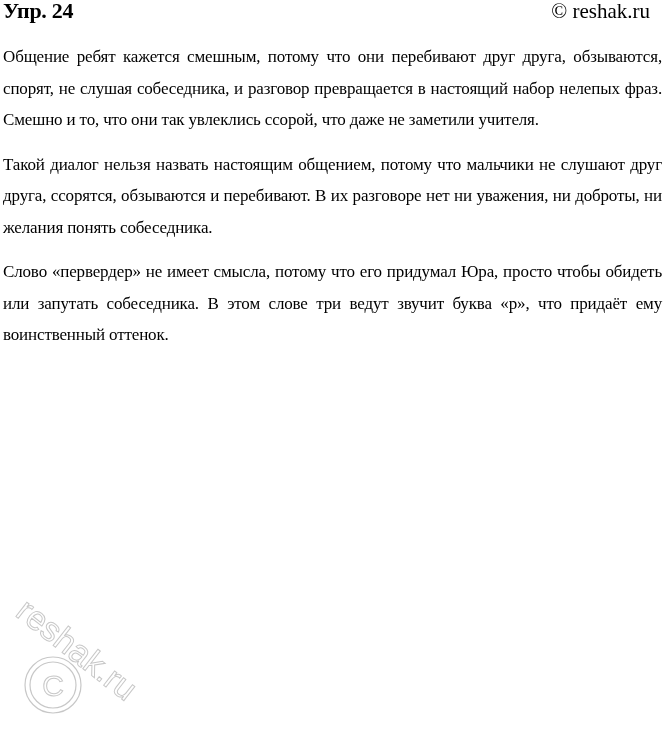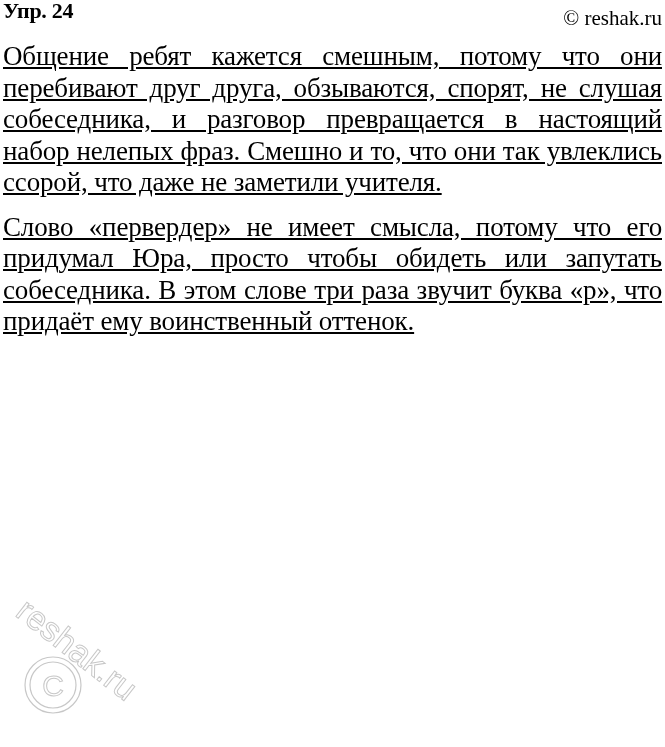--- a/index.html
+++ b/index.html
@@ -25,38 +25,36 @@
     .ex-title {
       position: absolute;
       left: 3px;
       top: -2px;
       font-size: 22px;
       font-weight: bold;
       letter-spacing: -0.3px;
     }
     .copyright {
       position: absolute;
-      right: 3px;
+      right: 15px;
       top: -1px;
       font-size: 21px;
-      margin-top: 7px;
     }
     .content {
       position: absolute;
       left: 3px;
       top: 41px;
       width: 659px;
     }
     .para {
-      font-size: 27px;
+      font-size: 17px;
       line-height: 31.5px;
       text-align: justify;
       margin: 0 0 13px 0;
       letter-spacing: -0.15px;
-      text-decoration: underline;
     }
     .watermark {
       position: absolute;
       left: 8px;
       top: 590px;
       width: 160px;
       height: 160px;
       pointer-events: none;
       opacity: 0.55;
     }
@@ -64,21 +62,22 @@
 </head>
 <body>
 
 <div class="header">
   <div class="ex-title">Упр. 24</div>
   <div class="copyright">© reshak.ru</div>
 </div>
 
 <div class="content">
   <p class="para">Общение ребят кажется смешным, потому что они перебивают друг друга, обзываются, спорят, не слушая собеседника, и разговор превращается в настоящий набор нелепых фраз. Смешно и то, что они так увлеклись ссорой, что даже не заметили учителя.</p>
-  <p class="para">Слово «первердер» не имеет смысла, потому что его придумал Юра, просто чтобы обидеть или запутать собеседника. В этом слове три раза звучит буква «р», что придаёт ему воинственный оттенок.</p>
+  <p class="para">Такой диалог нельзя назвать настоящим общением, потому что мальчики не слушают друг друга, ссорятся, обзываются и перебивают. В их разговоре нет ни уважения, ни доброты, ни желания понять собеседника.</p>
+  <p class="para">Слово «первердер» не имеет смысла, потому что его придумал Юра, просто чтобы обидеть или запутать собеседника. В этом слове три ведут звучит буква «р», что придаёт ему воинственный оттенок.</p>
 </div>
 
 <svg class="watermark" viewBox="0 0 160 160" xmlns="http://www.w3.org/2000/svg">
   <g fill="none" stroke="#9a9a9a" stroke-width="1.2">
     <circle cx="45" cy="95" r="28"></circle>
     <circle cx="45" cy="95" r="23"></circle>
   </g>
   <text x="45" y="106" text-anchor="middle" font-family="Liberation Sans, sans-serif" font-size="30" fill="none" stroke="#9a9a9a" stroke-width="1">C</text>
   <text x="0" y="0" font-family="Liberation Sans, sans-serif" font-size="34" fill="none" stroke="#9a9a9a" stroke-width="1" transform="translate(6,25) rotate(38)">reshak.ru</text>
 </svg>

